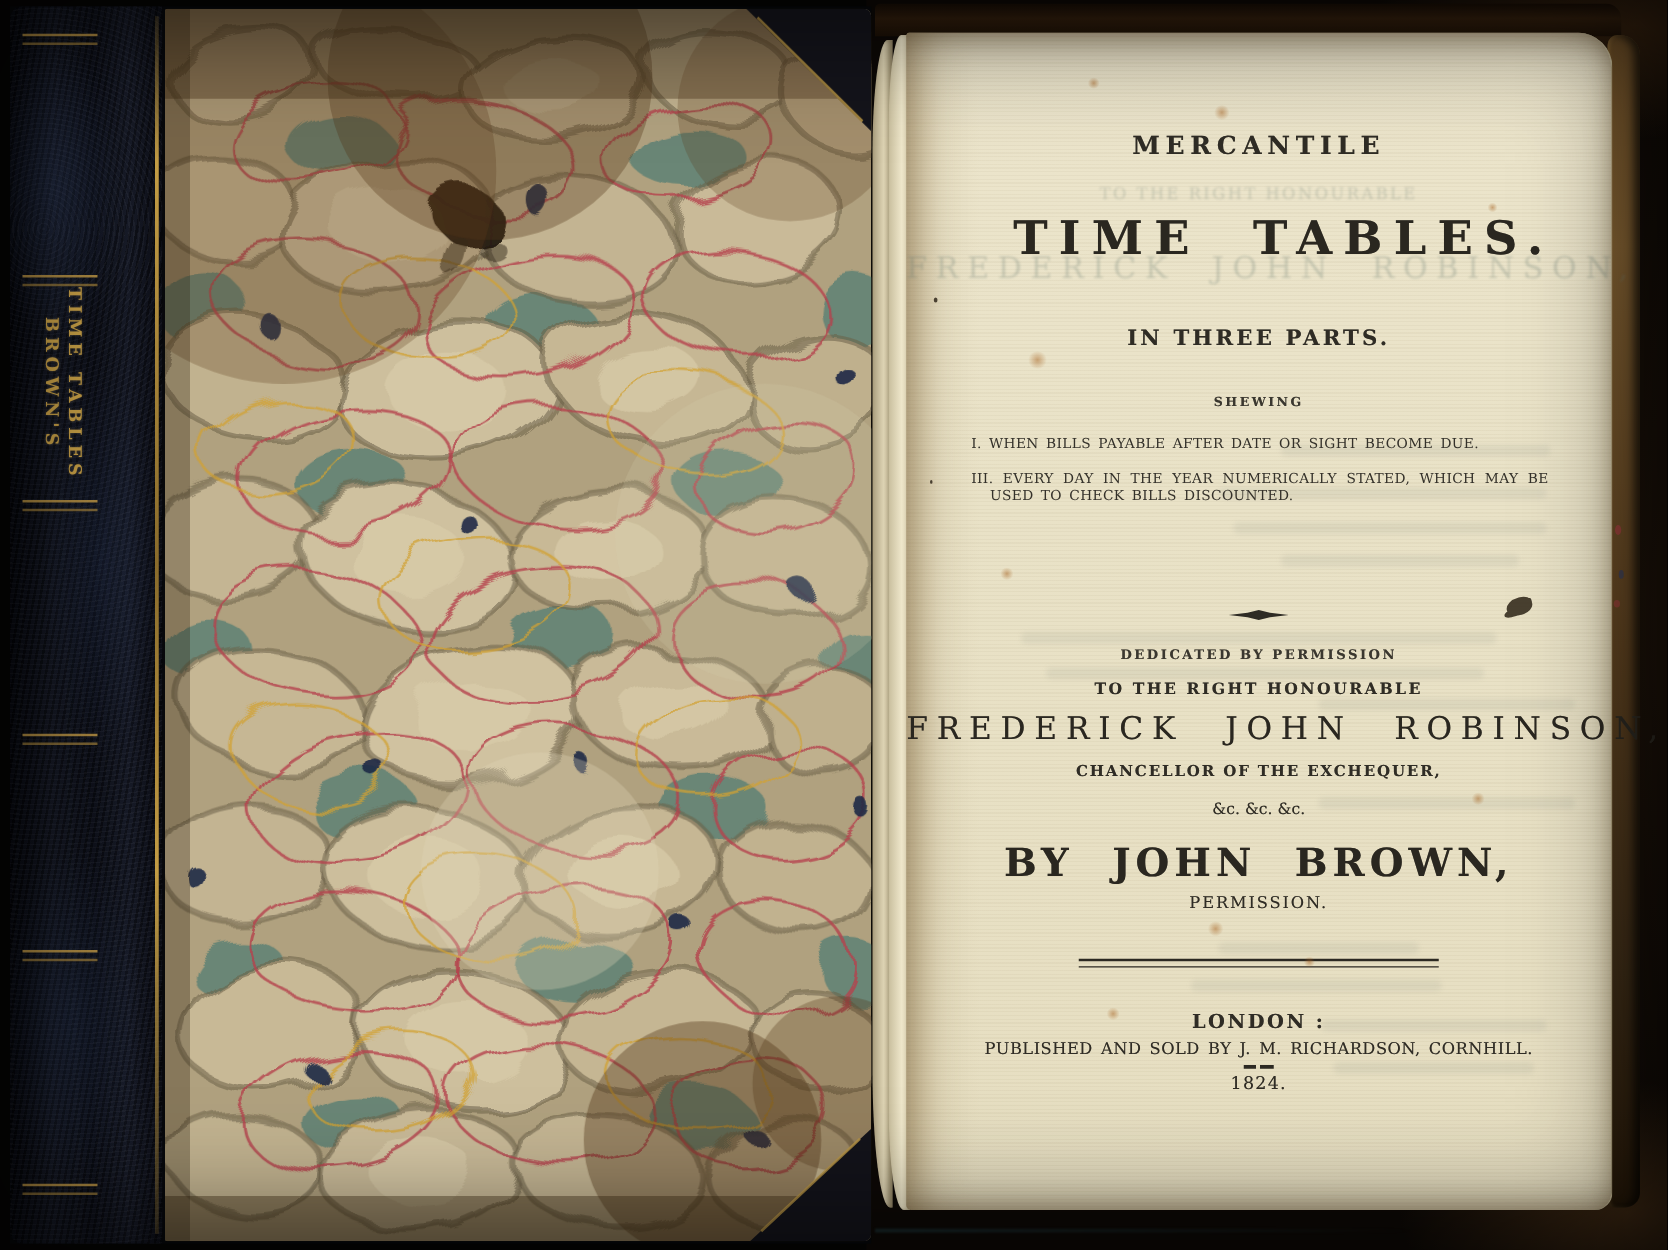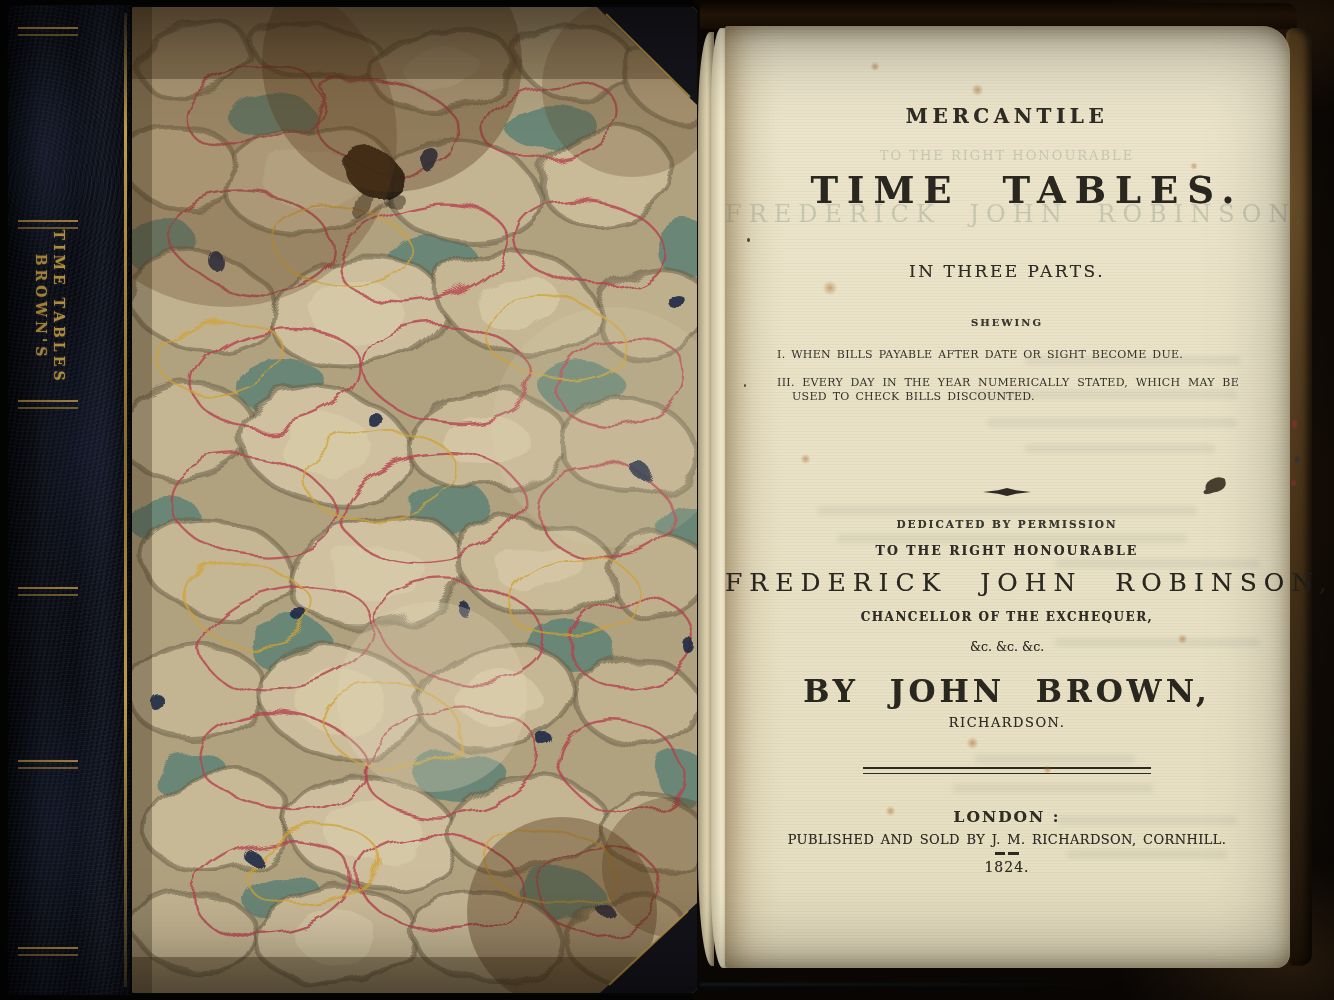--- a/index.html
+++ b/index.html
@@ -119,21 +119,21 @@
     <div class="gbar" style="left:250px;top:728px;width:160px;"></div>
     <div class="gbar" style="left:228px;top:758px;width:200px;"></div>
     <div class="gbar" style="left:332px;top:790px;width:180px;"></div>
     <div class="gbar" style="left:342px;top:824px;width:160px;"></div>
 
     <div class="tl ghost" style="top:122px;font-size:13px;letter-spacing:2px;">TO THE RIGHT HONOURABLE</div>
     <div class="tl ghost" style="top:174px;font-size:24px;letter-spacing:7px;word-spacing:14px;">FREDERICK JOHN ROBINSON,</div>
 
     <div class="tl" style="top:78px;font-size:20px;font-weight:bold;letter-spacing:4.5px;">MERCANTILE</div>
     <div class="tl" style="top:142px;font-size:37px;font-weight:bold;letter-spacing:9px;word-spacing:20px;color:#2a2720;padding-left:40px;">TIME TABLES.</div>
-    <div class="tl" style="top:235px;font-size:17px;letter-spacing:2.5px;">IN THREE PARTS.</div>
+    <div class="tl" style="top:235px;font-size:17px;letter-spacing:2.5px;font-weight:bold;">IN THREE PARTS.</div>
     <div class="tl" style="top:291px;font-size:10px;font-weight:bold;letter-spacing:2px;color:#3a372f;">SHEWING</div>
 
     <div class="parts">
       <div class="part">
         <span>I.</span>
         <span>WHEN BILLS PAYABLE AFTER DATE OR SIGHT BECOME DUE.</span>
       </div>
       <div class="part">
         <span>III.</span>
         <span>EVERY DAY IN THE YEAR NUMERICALLY STATED, WHICH MAY BE USED TO CHECK BILLS DISCOUNTED.</span>
@@ -146,21 +146,21 @@
         </svg>
     </div>
 
     <div class="tl" style="top:492px;font-size:10.5px;font-weight:bold;letter-spacing:2px;color:#3a372f;">DEDICATED BY PERMISSION</div>
     <div class="tl" style="top:517px;font-size:12.5px;font-weight:bold;letter-spacing:2px;">TO THE RIGHT HONOURABLE</div>
     <div class="tl" style="top:542px;font-size:25px;letter-spacing:7px;word-spacing:18px;color:#2a2720;">FREDERICK JOHN ROBINSON,</div>
     <div class="tl" style="top:584px;font-size:12px;font-weight:bold;letter-spacing:1.5px;">CHANCELLOR OF THE EXCHEQUER,</div>
     <div class="tl" style="top:613px;font-size:12.5px;">&amp;c. &amp;c. &amp;c.</div>
 
     <div class="tl" style="top:647px;font-size:31px;font-weight:bold;letter-spacing:4px;word-spacing:16px;color:#2a2720;">BY JOHN BROWN,</div>
-    <div class="tl" style="top:689px;font-size:13px;letter-spacing:1.5px;">RICHARDSON.</div>
+    <div class="tl" style="top:689px;font-size:13px;letter-spacing:1.5px;">PERMISSION.</div>
 
     <div class="rule-double"></div>
 
     <div class="tl" style="top:781px;font-size:15.5px;font-weight:bold;letter-spacing:2px;">LONDON :</div>
     <div class="tl" style="top:806px;font-size:13px;letter-spacing:.4px;word-spacing:2px;">PUBLISHED AND SOLD BY J. M. RICHARDSON, CORNHILL.</div>
     <div class="rule-short"></div>
     <div class="tl" style="top:833px;font-size:14px;letter-spacing:1px;">1824.</div>
 
     <div class="fox" style="left:97px;top:255px;width:16px;height:14px;"></div>
     <div class="fox" style="left:246px;top:58px;width:13px;height:12px;"></div>

